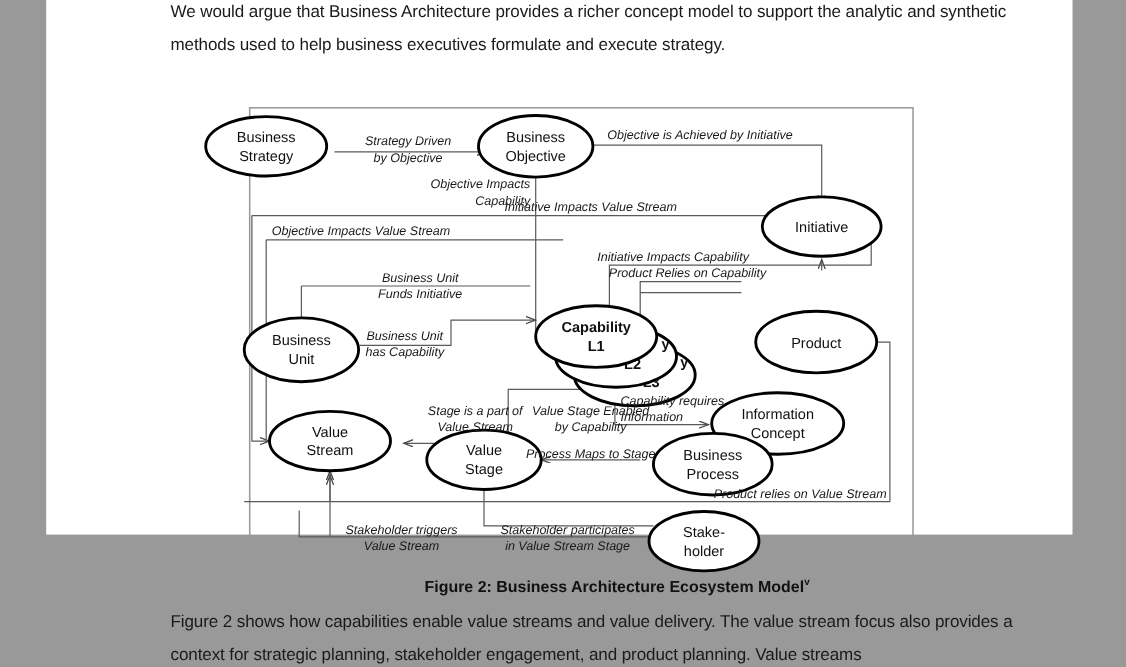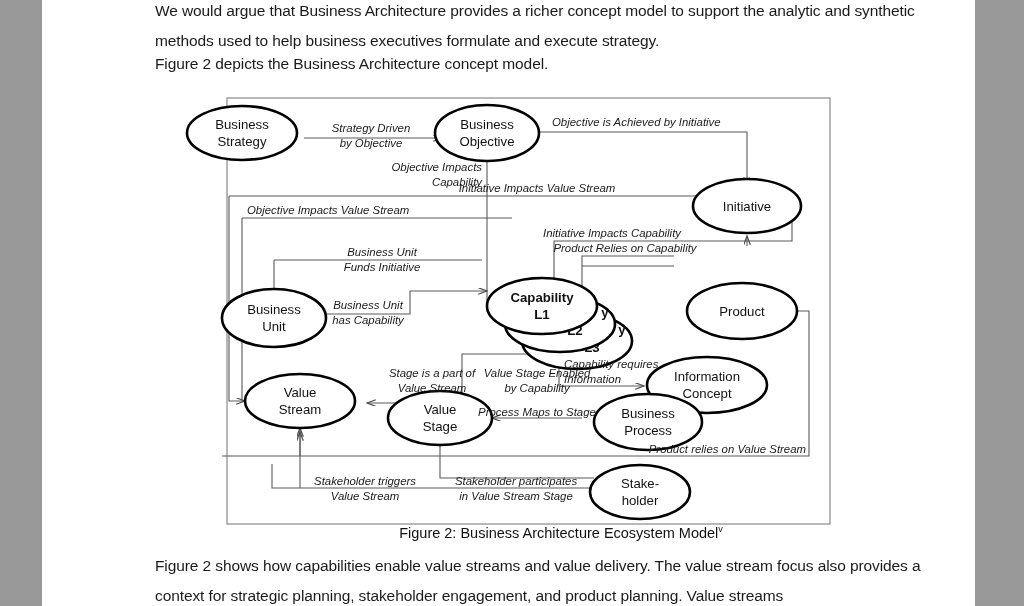--- a/index.html
+++ b/index.html
@@ -1,39 +1,38 @@
 <!DOCTYPE html>
 <html><head>
 <meta charset="utf-8">
 <style>
   html,body{margin:0;padding:0;background:#999999;}
   body{width:1024px;height:606px;overflow:hidden;font-family:"Liberation Sans",sans-serif;}
-  #page{position:absolute;left:42px;top:0;width:933px;height:606px;background:#ffffff;}
+  #page{position:absolute;left:42px;top:0;width:933px;height:486px;background:#ffffff;}
   .para{position:absolute;font-size:15.5px;color:#1a1a1a;line-height:30px;letter-spacing:-0.1px;}
   #p1{left:113px;top:-4px;width:812px;}
   #p2{left:113px;top:49px;width:812px;}
-  #caption{position:absolute;left:113px;top:524px;width:812px;text-align:center;font-size:14.5px;font-weight:normal;color:#111;}
+  #caption{position:absolute;left:113px;top:524px;width:812px;text-align:center;font-size:14.5px;font-weight:bold;color:#111;}
   #caption sup{font-size:9px;vertical-align:super;}
   #p3{left:113px;top:551px;width:812px;}
   #figwrap{position:absolute;left:140px;top:96px;width:650px;height:430px;}
   svg{display:block;}
   .ell{fill:#ffffff;stroke:#000000;stroke-width:2.6;}
   .nodetext{font-family:"Liberation Sans",sans-serif;font-size:13.2px;fill:#111;text-anchor:middle;}
   .nodetext.bold{font-weight:bold;}
   .lbl{font-family:"Liberation Sans",sans-serif;font-size:11.4px;font-style:italic;fill:#1a1a1a;}
   .lnk{fill:none;stroke:#5a5a5a;stroke-width:1.1;}
   .bdr{fill:none;stroke:#9a9a9a;stroke-width:1.4;}
 </style>
 </head>
 <body>
 
 <div id="page">
 
   <div class="para" id="p1">We would argue that Business Architecture provides a richer concept model to support the analytic and synthetic methods used to help business executives formulate and execute strategy.</div>
-  <div class="para" id="p2">Figure 2 depicts the Business Architecture concept model.</div>
 
   <div id="figwrap">
   <svg width="650" height="430" viewBox="0 0 650 430" xmlns="http://www.w3.org/2000/svg">
     <defs>
       <marker id="ah" markerWidth="9" markerHeight="9" refX="8" refY="3" orient="auto" markerUnits="strokeWidth">
         <path d="M0,0 L8,3 L0,6" fill="none" stroke="#4a4a4a" stroke-width="1.1"></path>
       </marker>
     </defs>
 
     <rect class="bdr" x="45" y="2" width="603" height="426"></rect>

